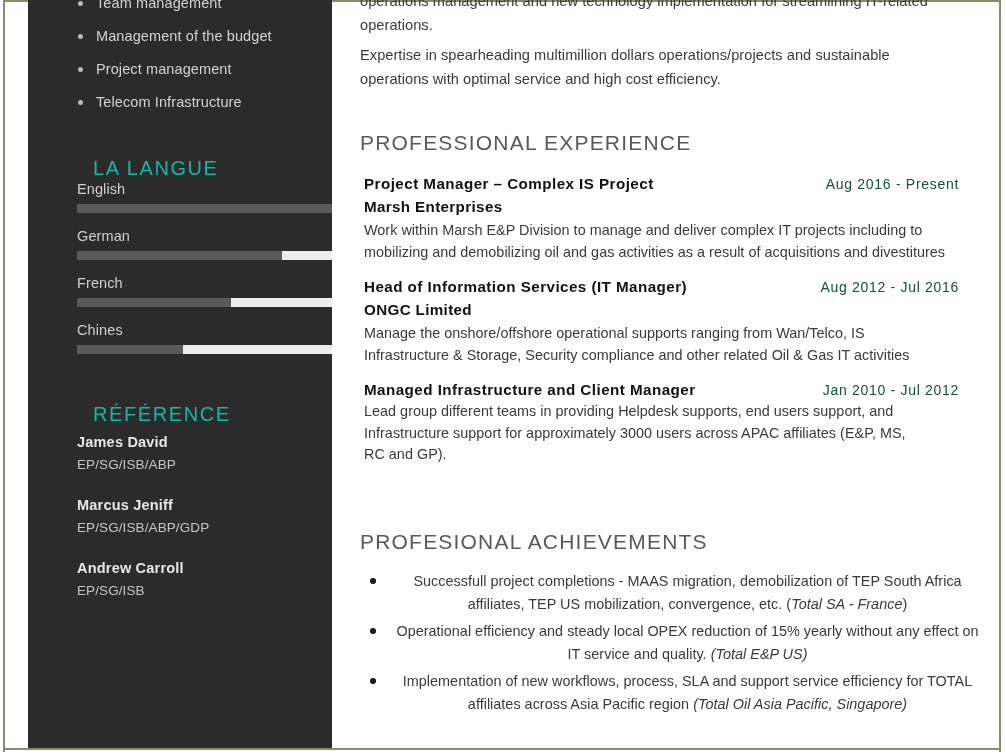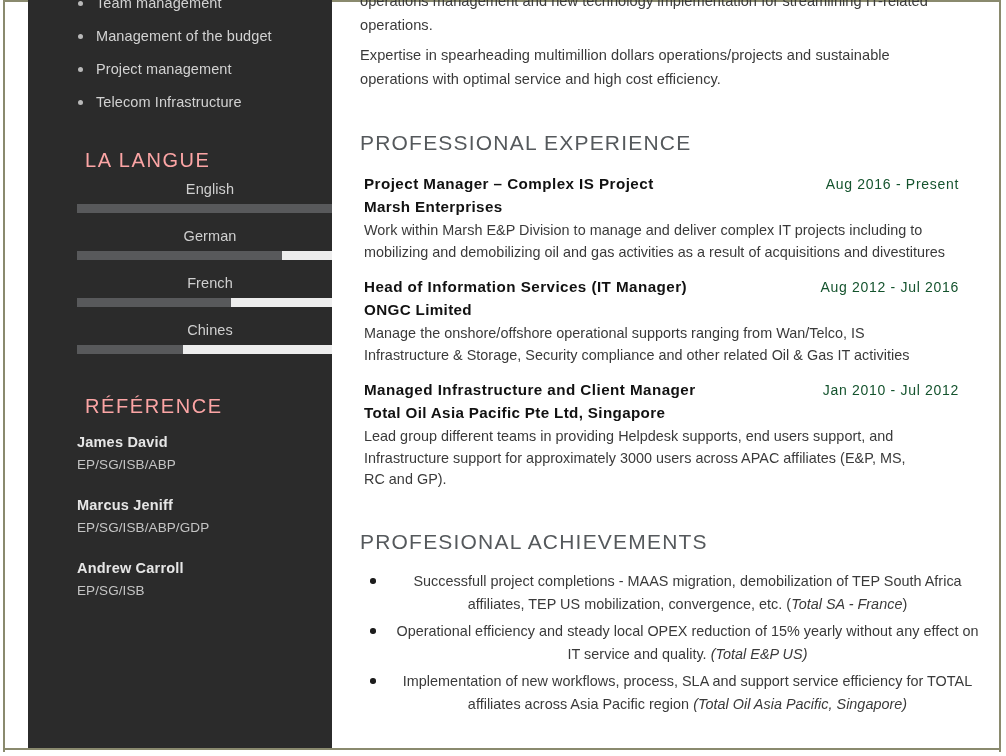--- a/index.html
+++ b/index.html
@@ -70,36 +70,36 @@
     top: 5px;
     width: 5px;
     height: 5px;
     border-radius: 50%;
     background: #b9b9b9;
   }
 
   .side-heading {
     position: absolute;
     left: 49px;
-    color: #fca5a5;
+    color: #14b8a6;
     font-size: 20px;
     font-weight: 400;
     letter-spacing: 1.6px;
-    margin: 8px;
+    margin: 16px;
     white-space: nowrap;
   }
   .side-heading.langue { top: 141px; }
   .side-heading.reference { top: 387px; }
 
   .lang-block {
     position: absolute;
     left: 49px;
     width: 266px;
   }
-  .lang-item { margin-bottom: 0; text-align: center; }
+  .lang-item { margin-bottom: 0; }
   .lang-name {
     color: #cfcfcf;
     font-size: 14.5px;
     line-height: 17px;
     letter-spacing: 0.1px;
     margin: 0 0 6px 0;
   }
   .lang-bar {
     position: relative;
     width: 266px;
@@ -333,21 +333,20 @@
       </div>
       <p class="job-company">ONGC Limited</p>
       <p class="job-desc" style="width:580px;">Manage the onshore/offshore operational supports ranging from Wan/Telco, IS Infrastructure &amp; Storage, Security compliance and other related Oil &amp; Gas IT activities</p>
     </div>
 
     <div class="job abs" style="left:0; top:375px; width:595px;">
       <div class="job-row">
         <p class="job-title">Managed Infrastructure and Client Manager</p>
         <p class="job-dates">Jan 2010 - Jul 2012</p>
       </div>
-      <p class="job-company">Total Oil Asia Pacific Pte Ltd, Singapore</p>
       <p class="job-desc" style="width:560px;">Lead group different teams in providing Helpdesk supports, end users support, and Infrastructure support for approximately 3000 users across APAC affiliates (E&amp;P, MS, RC and GP).</p>
     </div>
 
     <h2 class="main-heading abs" style="left:0; top:530px;">PROFESIONAL ACHIEVEMENTS</h2>
 
     <ul class="ach-list abs" style="left:0; top:570px; width:625px;">
       <li>
         <span class="dot"></span>
         <span>Successfull project completions - MAAS migration, demobilization of TEP South Africa affiliates, TEP US mobilization, convergence, etc. (</span><i>Total SA - France</i><span>)</span>
       </li>

